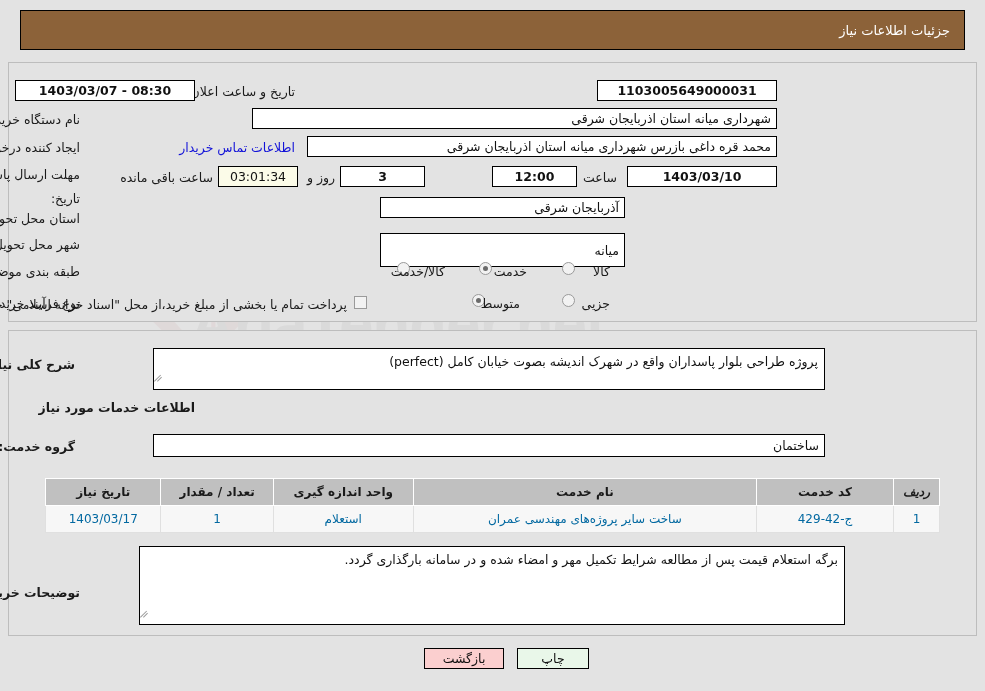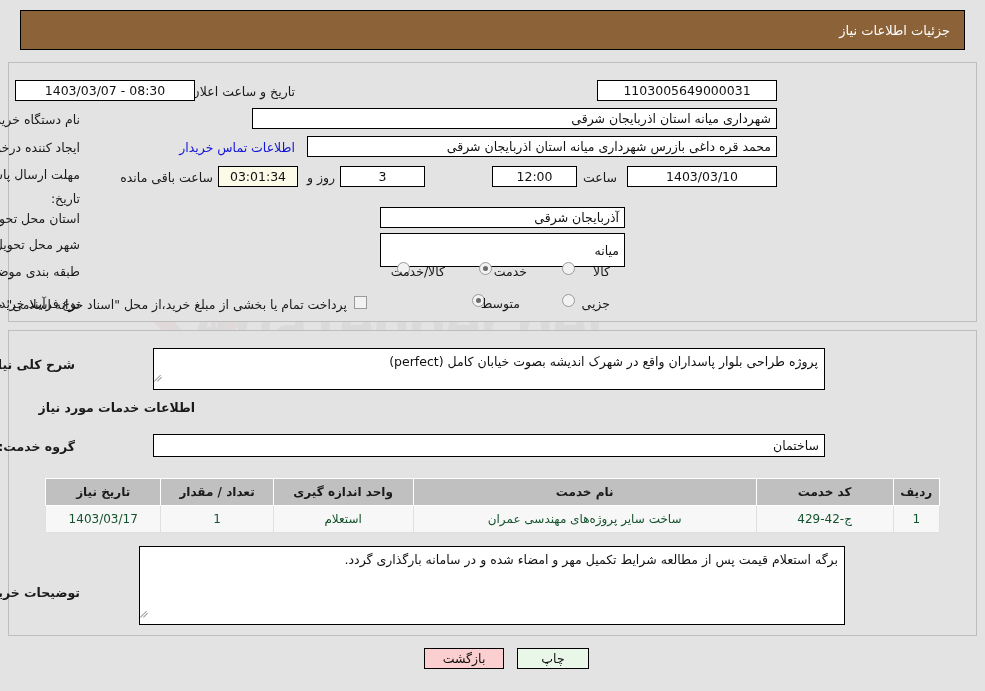--- a/index.html
+++ b/index.html
@@ -104,21 +104,21 @@
     border: 1px solid #000;
     box-sizing: border-box;
     font-size: 12.5px;
     color: #111;
     display: flex;
     align-items: center;
     z-index: 4;
     overflow: hidden;
     white-space: nowrap;
   }
-  .box.center { justify-content: center; }
+  .box.center { justify-content: center; font-weight: bold; }
   .box.start  { justify-content: flex-start; padding-right: 5px; padding-left: 37px; }
   .box.timer  { background: #fbfbe8; justify-content: center; }
 
   .textarea {
     position: absolute;
     background: #ffffff;
     border: 1px solid #000;
     box-sizing: border-box;
     font-size: 12.5px;
     color: #111;
@@ -189,21 +189,21 @@
     padding: 0 4px;
     text-align: center;
     font-size: 12px;
   }
   #svc-table td {
     background: #f7f7f7;
     border: 1px solid #e0e0e0;
     height: 26px;
     padding: 0 4px;
     text-align: center;
-    color: #14532d;
+    color: #0369a1;
     font-size: 12px;
   }
 
   
   .btn {
     position: absolute;
     border: 1px solid #000;
     box-sizing: border-box;
     font-size: 12.5px;
     color: #111;
@@ -249,21 +249,21 @@
   <div class="lbl" style="right:905px; top:191px;">تاریخ:</div>
   <div class="box center" style="right:208px; top:166px; width:150px; height:21px;">1403/03/10</div>
   <div class="lbl" style="right:368px; top:170px;">ساعت</div>
   <div class="box center" style="right:408px; top:166px; width:85px; height:21px;">12:00</div>
   <div class="box center" style="right:560px; top:166px; width:85px; height:21px;">3</div>
   <div class="lbl" style="right:650px; top:170px;">روز و</div>
   <div class="box timer" style="right:687px; top:166px; width:80px; height:21px;">03:01:34</div>
   <div class="lbl" style="right:772px; top:170px;">ساعت باقی مانده</div>
 
   <div class="lbl" style="right:905px; top:211px;">استان محل تحویل:</div>
-  <div class="box start" style="right:360px; top:207px; width:245px; height:21px;">آذربایجان شرقی</div>
+  <div class="box start" style="right:360px; top:197px; width:245px; height:21px;">آذربایجان شرقی</div>
 
   <div class="lbl" style="right:905px; top:237px;">شهر محل تحویل:</div>
   <div class="box start" style="right:360px; top:233px; width:245px; height:34px;">میانه</div>
 
   <div class="lbl" style="right:905px; top:264px;">طبقه بندی موضوعی:</div>
   <div class="radio" id="cat-r0" style="right: 410px; top: 262px;"></div>
   <div class="lbl" style="right:375px; top:264px;">کالا</div>
   <div class="radio on" id="cat-r1" style="right: 493px; top: 262px;"></div>
   <div class="lbl" style="right:458px; top:264px;">خدمت</div>
   <div class="radio" id="cat-r2" style="right: 575px; top: 262px;"></div>
@@ -288,21 +288,21 @@
   </div>
 
   <div class="lbl bold" style="right:790px; top:400px;text-align:right;">اطلاعات خدمات مورد نیاز</div>
 
   <div class="lbl bold" style="right:910px; top:439px;">گروه خدمت:</div>
   <div class="box start" style="right:160px; top:434px; width:672px; height:23px;">ساختمان</div>
 
   <table id="svc-table">
     <thead>
       <tr>
-        <th style="width:38px;">ردیف</th>
+        <th style="width:38px;font-style:italic;">ردیف</th>
         <th style="width:135px;">کد خدمت</th>
         <th style="width:362px;">نام خدمت</th>
         <th style="width:140px;">واحد اندازه گیری</th>
         <th style="width:110px;">تعداد / مقدار</th>
         <th style="width:110px;">تاریخ نیاز</th>
       </tr>
     </thead>
     <tbody>
       <tr>
         <td>1</td>

